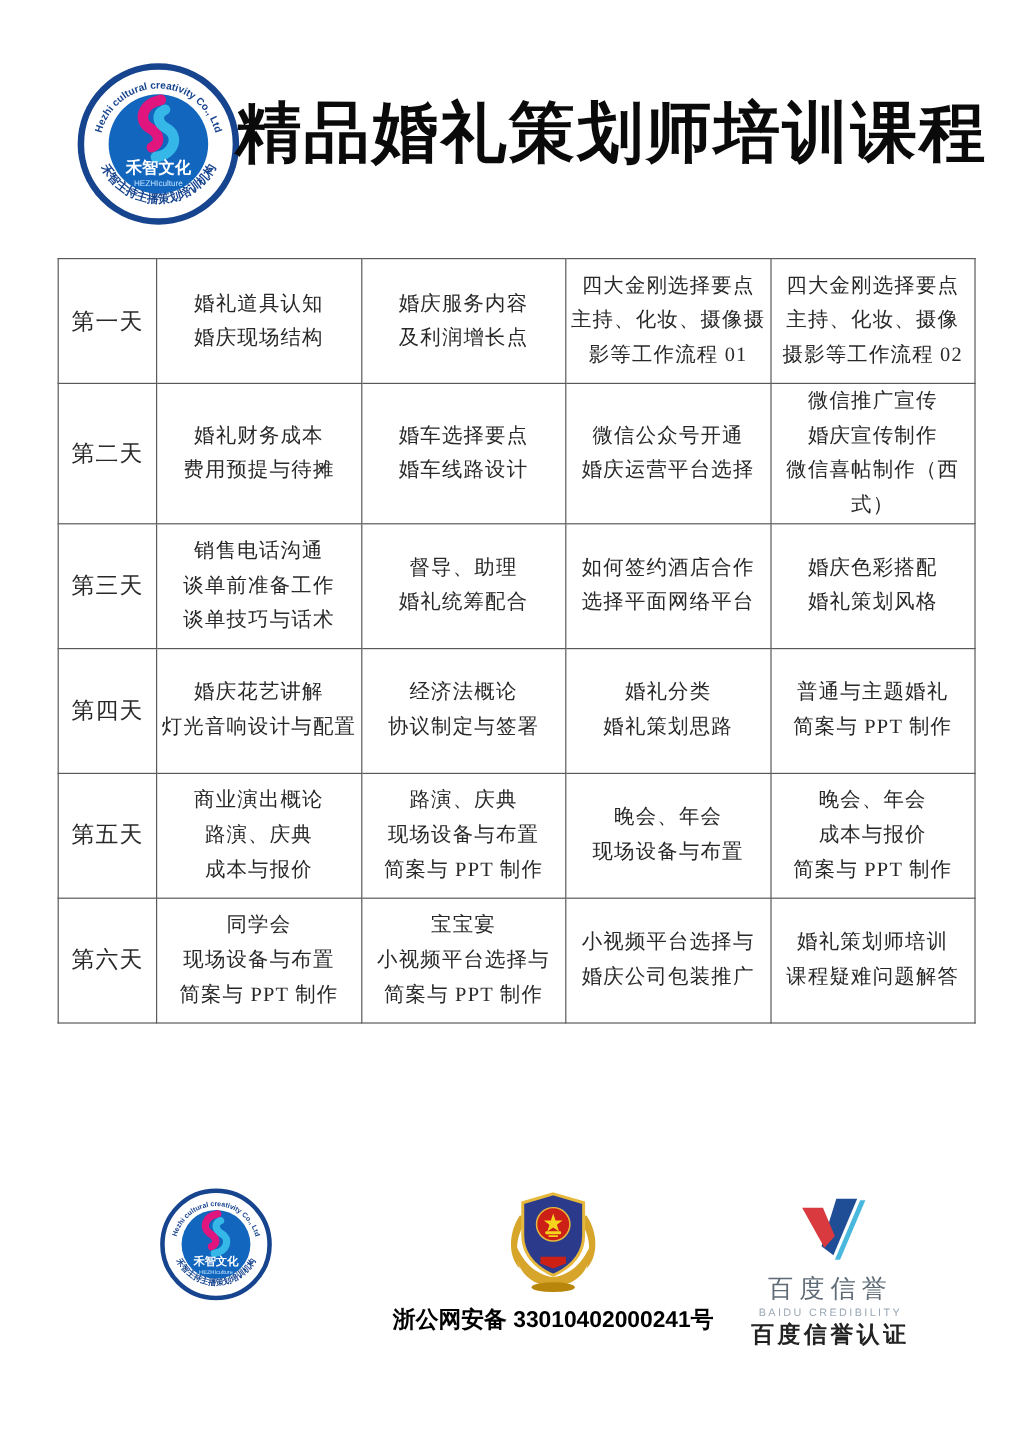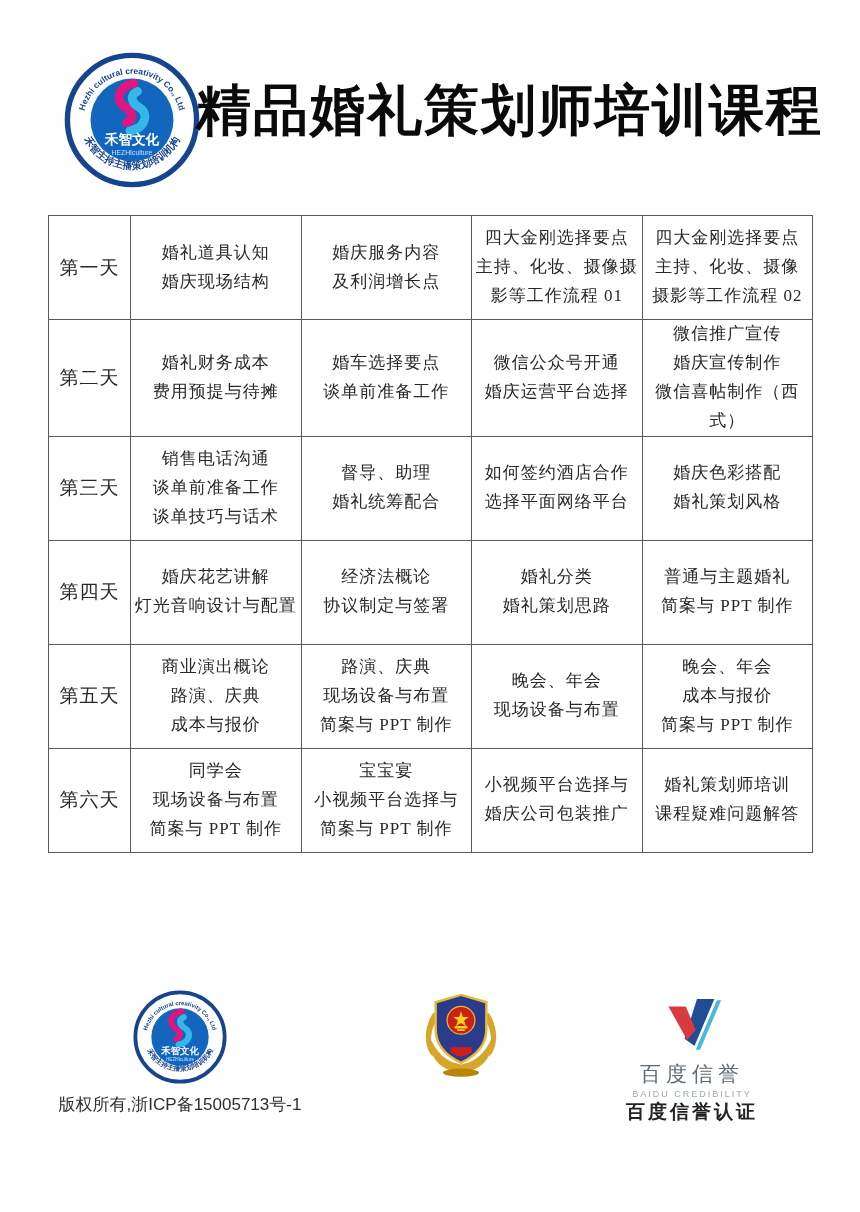--- a/index.html
+++ b/index.html
@@ -123,21 +123,21 @@
 影等工作流程 01</td>
         <td>四大金刚选择要点
 主持、化妆、摄像
 摄影等工作流程 02</td>
       </tr>
       <tr class="body-row">
         <th>第二天</th>
         <td>婚礼财务成本
 费用预提与待摊</td>
         <td>婚车选择要点
-谈单前准备工作</td>
+婚车线路设计</td>
         <td>微信公众号开通
 婚庆运营平台选择</td>
         <td>微信推广宣传
 婚庆宣传制作
 微信喜帖制作（西式）</td>
       </tr>
       <tr class="body-row">
         <th>第三天</th>
         <td>销售电话沟通
 谈单前准备工作
@@ -187,40 +187,40 @@
         <td>婚礼策划师培训
 课程疑难问题解答</td>
       </tr>
     </tbody>
   </table>
 
   <div class="footer-col footer-left">
     <svg class="logo-small" viewBox="0 0 200 200">
       <use href="#hezhi-logo"></use>
     </svg>
-    <div class="copyright-text">版权所有,浙ICP备15005713号-1</div>
   </div>
 
   <div class="footer-col footer-mid">
     <svg class="badge-icon" viewBox="0 0 100 110">
 
       <path d="M16,28 C4,46 4,70 16,82 C10,60 14,42 26,30 Z" fill="#d7a52a"></path>
       <path d="M84,28 C96,46 96,70 84,82 C90,60 86,42 74,30 Z" fill="#d7a52a"></path>
       <path d="M50,100 C24,100 10,80 12,58 C22,80 34,88 50,91 C66,88 78,80 88,58 C90,80 76,100 50,100 Z" fill="#d7a52a"></path>
       <ellipse cx="50" cy="101" rx="22" ry="5" fill="#b8860b"></ellipse>
 
       <path d="M50,6 L81,15 L81,48 C81,68 67,81 50,89 C33,81 19,68 19,48 L19,15 Z" stroke-width="3" stroke="#e6b93c" fill="#2c3a8c"></path>
 
       <circle cx="50" cy="37" r="17" stroke="#e6b93c" stroke-width="1.5" fill="#cc2017"></circle>
       <polygon points="50,26 52.4,33 59.5,33 53.8,37.4 56,44.4 50,40.2 44,44.4 46.2,37.4 40.5,33 47.6,33" fill="#f7d31e"></polygon>
       <rect x="42" y="44" width="16" height="3" rx="1" fill="#f7d31e"></rect>
       <rect x="45" y="48" width="10" height="2" rx="1" fill="#f7d31e"></rect>
 
       <path d="M37,70 L63,70 L63,77 L50,82 L37,77 Z" fill="#cc2017"></path>
     </svg>
+    <div class="police-text">浙公网安备 33010402000241号</div>
   </div>
 
   <div class="footer-col footer-right">
     <svg class="baidu-icon" viewBox="0 0 100 100">
       <polygon points="58,8 86,8 54,84 38,72" fill="#1f4e96"></polygon>
       <polygon points="12,20 40,20 56,58 42,74" fill="#d93a3f"></polygon>
       <polygon points="90,10 97,10 63,90 56,90" fill="#49b8dd"></polygon>
     </svg>
     <div class="baidu-cn">百度信誉</div>
     <div class="baidu-en">BAIDU CREDIBILITY</div>

